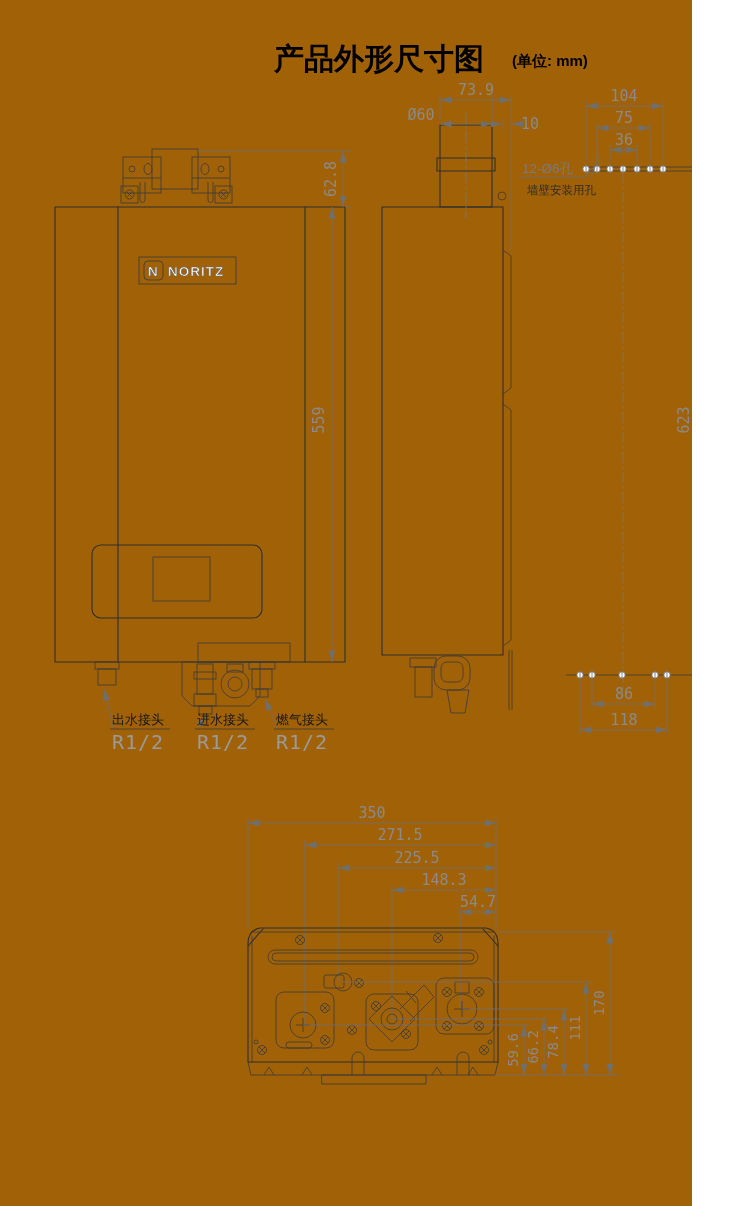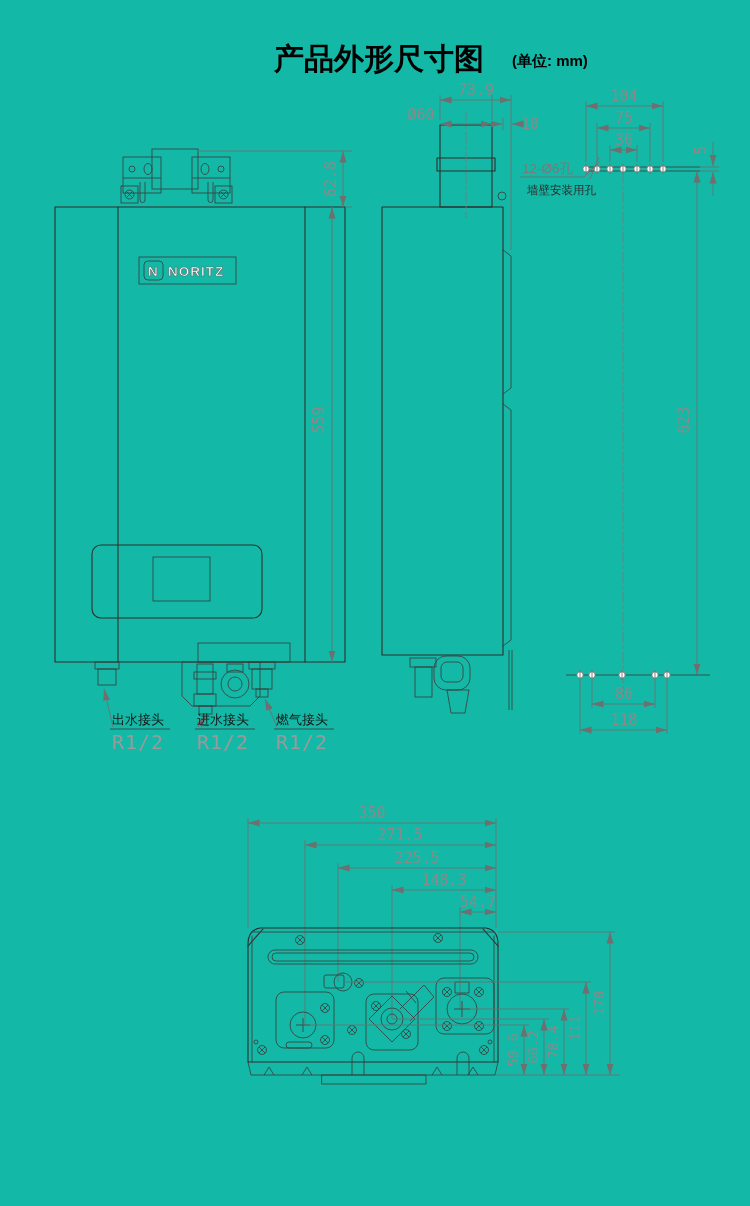--- a/index.html
+++ b/index.html
@@ -1,16 +1,16 @@
 <!DOCTYPE html>
 <html><head>
 <meta charset="utf-8">
 <style>
   html,body{margin:0;padding:0;background:#fff;}
-  #stage{position:relative;width:750px;height:1206px;background:#14b8a6;overflow:hidden;
+  #stage{position:relative;width:692px;height:1206px;background:#a16207;overflow:hidden;
          font-family:"Liberation Sans","DejaVu Sans",sans-serif;}
   svg{position:absolute;left:0;top:0;}
   .obj{stroke:#2e2e2e;stroke-width:1.1;fill:none;stroke-linejoin:round;stroke-linecap:round;}
   .objt{stroke:#3a3a3a;stroke-width:0.8;fill:none;}
   .dim{stroke:#6f6f6f;stroke-width:0.85;fill:none;}
   .dl{stroke:#6f6f6f;stroke-width:0.85;fill:none;marker-start:url(#ar);marker-end:url(#ar);}
   .da{stroke:#6f6f6f;stroke-width:0.85;fill:none;marker-end:url(#ar);}
   .cl{stroke:#7a7a7a;stroke-width:0.8;fill:none;stroke-dasharray:11 3 3 3;}
   .dt{fill:#8a8a8a;font-family:"DejaVu Sans Mono","Liberation Mono",monospace;font-size:15px;text-anchor:middle;}
   .dts{fill:#8a8a8a;font-family:"DejaVu Sans Mono","Liberation Mono",monospace;font-size:14px;text-anchor:middle;}

